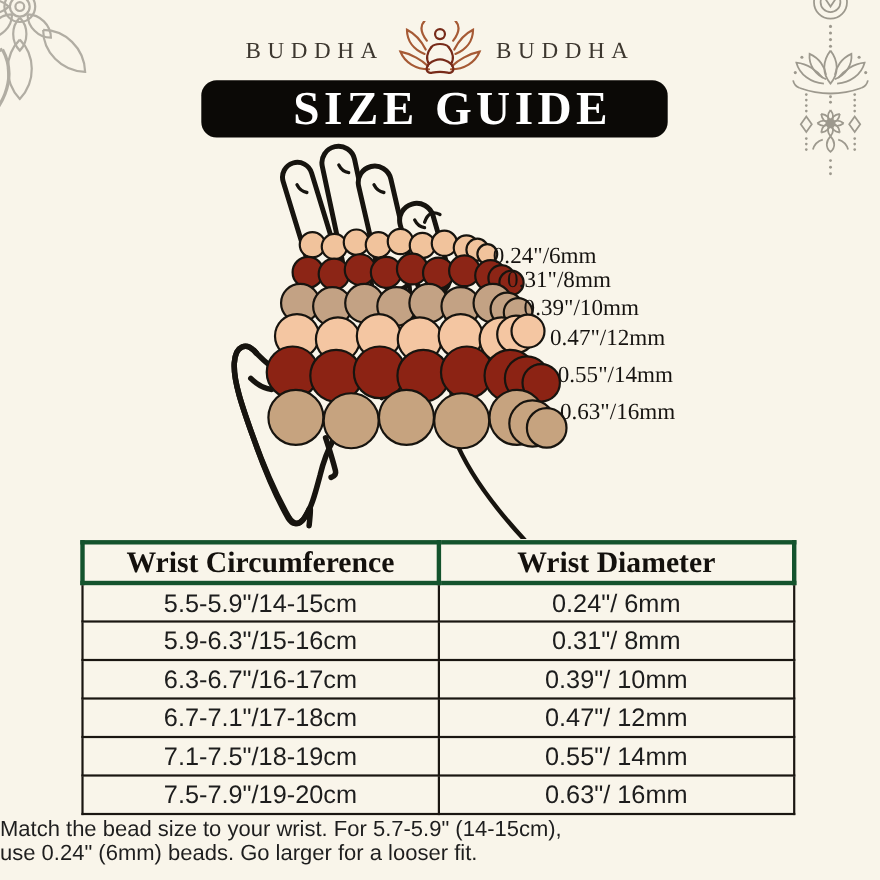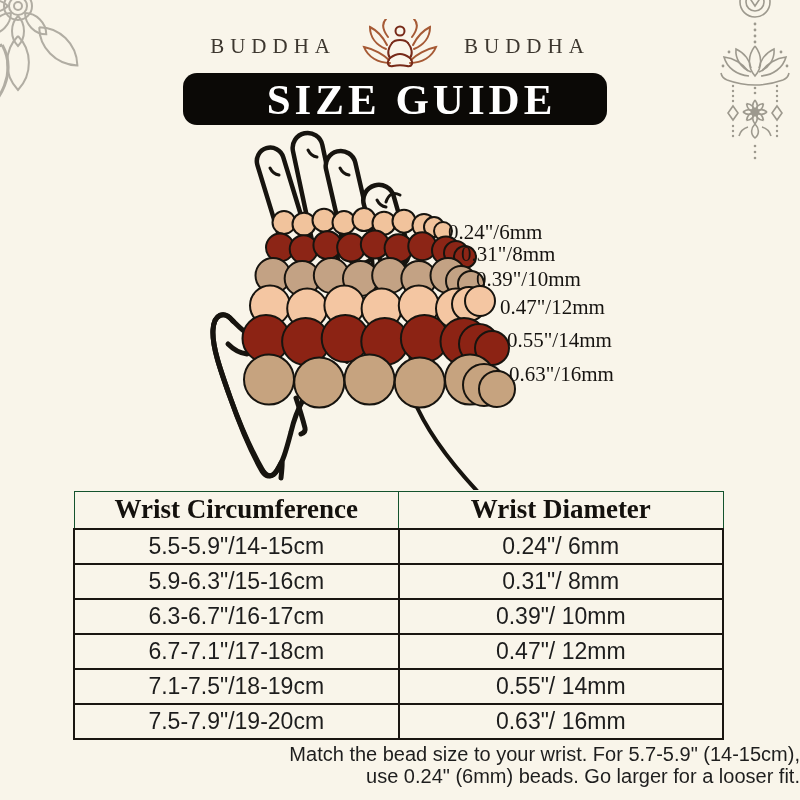--- a/index.html
+++ b/index.html
@@ -9,21 +9,21 @@
     background:#f9f5ea;
     overflow:hidden;
     font-family:"Liberation Serif", serif;
   }
   
   .mandala{position:absolute;left:0;top:0;}
   .ornament{position:absolute;left:693px;top:0;}
   
   .logo{
     position:absolute;left:0;top:18px;width:100%;height:56px;
-    display:flex;align-items:center;justify-content:center;gap:26px;text-align:center;
+    display:flex;align-items:center;justify-content:center;gap:13px;text-align:center;
   }
   .logo .word{
     font-size:21px;letter-spacing:6px;color:#3d372f;font-weight:500;
   }
   
   .banner{
     position:absolute;left:183px;top:73px;width:424px;height:52px;
     background:#0b0906;border-radius:14px;
     display:flex;align-items:center;justify-content:center;
   }
@@ -39,33 +39,33 @@
     position:absolute;white-space:nowrap;color:#161310;
     font-size:21px;font-family:"Liberation Serif", serif;
   }
   
   .size-table{
     position:absolute;left:73px;top:491px;width:651px;
     border-collapse:collapse;table-layout:fixed;
     background:transparent;
   }
   .size-table th{
-    border:1px solid #14532d;height:37px;box-sizing:border-box;
+    border:4px solid #14532d;height:37px;box-sizing:border-box;
     font-family:"Liberation Serif", serif;font-size:27px;font-weight:bold;
     color:#14110d;text-align:center;padding:0;
   }
   .size-table td{
     border:2px solid #1a1611;height:35px;box-sizing:border-box;
     font-family:"Liberation Sans", sans-serif;font-size:23px;color:#1d1d1d;
     text-align:center;padding:0;
   }
   
   .footer{
     position:absolute;left:0;top:743px;width:100%;
-    text-align:right;color:#1e1e1e;
+    text-align:left;color:#1e1e1e;
     font-family:"Liberation Sans", sans-serif;font-size:20px;line-height:22px;
   }
 </style>
 </head>
 <body>
 
 <div class="page">
 
   <svg class="mandala" width="140" height="140" viewBox="0 0 140 140">
     <g stroke="#b1ada3" fill="none" stroke-width="2">

